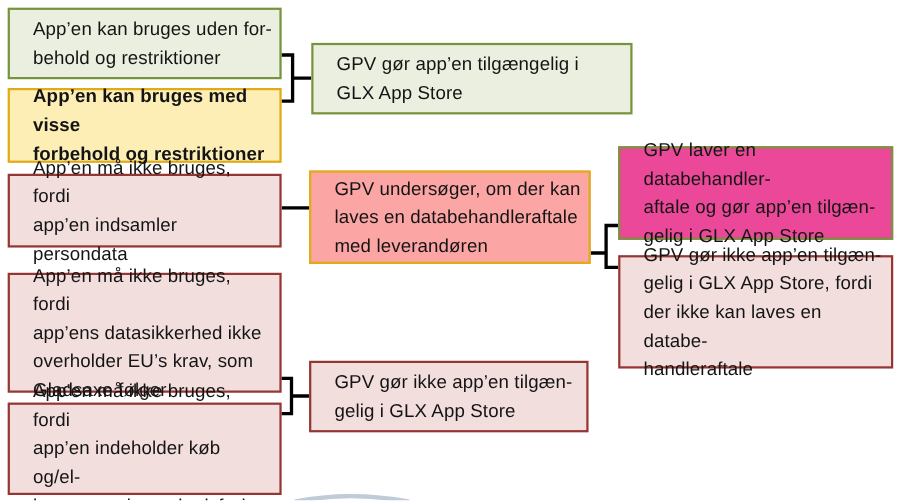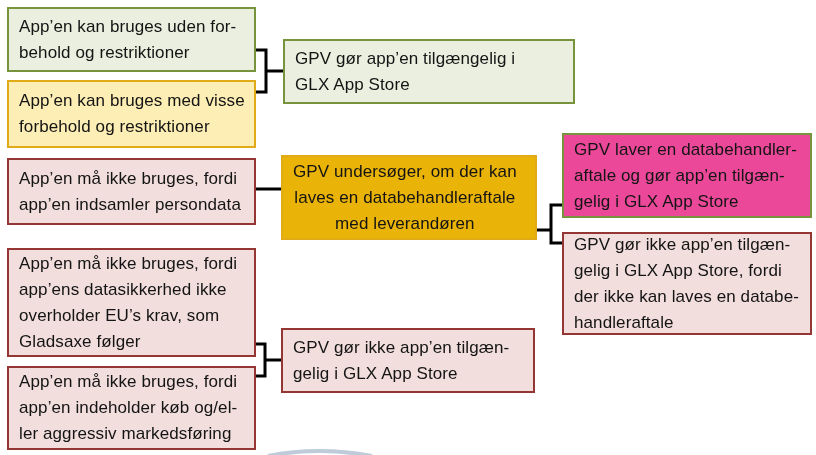--- a/index.html
+++ b/index.html
@@ -9,21 +9,21 @@
     background:#ffffff;
     font-family:"Liberation Sans", sans-serif;
     overflow:hidden;
   }
   .node{
     position:absolute;
     box-sizing:border-box;
     border:2.5px solid #000;
     display:flex;
     align-items:center;
-    padding:2px 6px 2px 10px;
+    padding:2px 6px 2px 21px;
     font-size:17px;
     line-height:26px;
     color:#141414;
     white-space:pre-line;
     letter-spacing:0.1px;
   }
   
   #node-a  {left:7px;   top:7px;   width:249px; height:65px;}
   #node-b  {left:7px;   top:80px;  width:249px; height:68px;}
   #node-c  {left:7px;   top:158px; width:249px; height:67px;}
@@ -52,21 +52,21 @@
     <path d="M255 344 H265 V376 H255 M265 360 H281" fill="none" stroke="#000000" stroke-width="3"></path>
 
     <path d="M268 456 Q 318 446 372 456" fill="none" stroke="#a9b9cc" stroke-width="4" opacity="0.75"></path>
   </svg>
 
   <div class="node" id="node-a" style="background: rgb(234, 239, 223); border-color: rgb(119, 147, 60);">
     <span>App’en kan bruges uden for-
 behold og restriktioner</span>
   </div>
 
-  <div class="node" id="node-b" style="background: rgb(253, 238, 181); border-color: rgb(224, 171, 23);">
+  <div class="node" id="node-b" style="background: rgb(253, 238, 181); border-color: rgb(224, 171, 23); font-weight: bold;">
     <span>App’en kan bruges med visse
 forbehold og restriktioner</span>
   </div>
 
   <div class="node" id="node-c" style="background: rgb(242, 222, 221); border-color: rgb(148, 54, 52);">
     <span>App’en må ikke bruges, fordi
 app’en indsamler persondata</span>
   </div>
 
   <div class="node" id="node-d" style="background: rgb(242, 222, 221); border-color: rgb(148, 54, 52);">
@@ -80,21 +80,21 @@
     <span>App’en må ikke bruges, fordi
 app’en indeholder køb og/el-
 ler aggressiv markedsføring</span>
   </div>
 
   <div class="node" id="node-m1" style="background: rgb(234, 239, 223); border-color: rgb(119, 147, 60);">
     <span>GPV gør app’en tilgængelig i
 GLX App Store</span>
   </div>
 
-  <div class="node" id="node-m2" style="background: #eab308; border-color: rgb(224, 171, 23); text-align: center;">
+  <div class="node" id="node-m2" style="background: #fca5a5; border-color: rgb(224, 171, 23);">
     <span>GPV undersøger, om der kan
 laves en databehandleraftale
 med leverandøren</span>
   </div>
 
   <div class="node" id="node-m3" style="background: rgb(242, 222, 221); border-color: rgb(148, 54, 52);">
     <span>GPV gør ikke app’en tilgæn-
 gelig i GLX App Store</span>
   </div>
 

